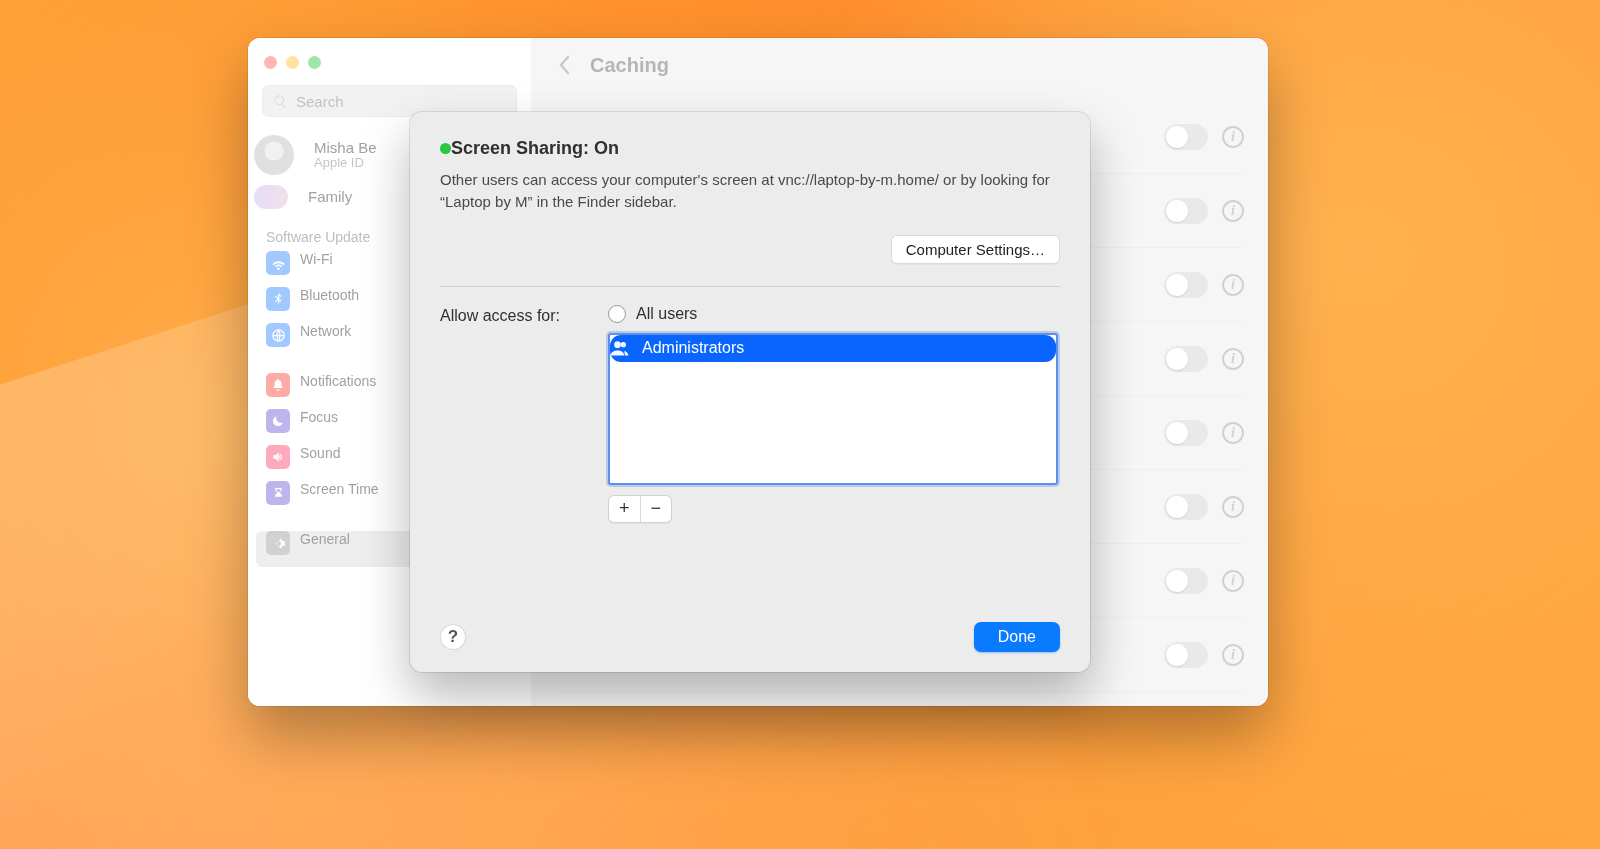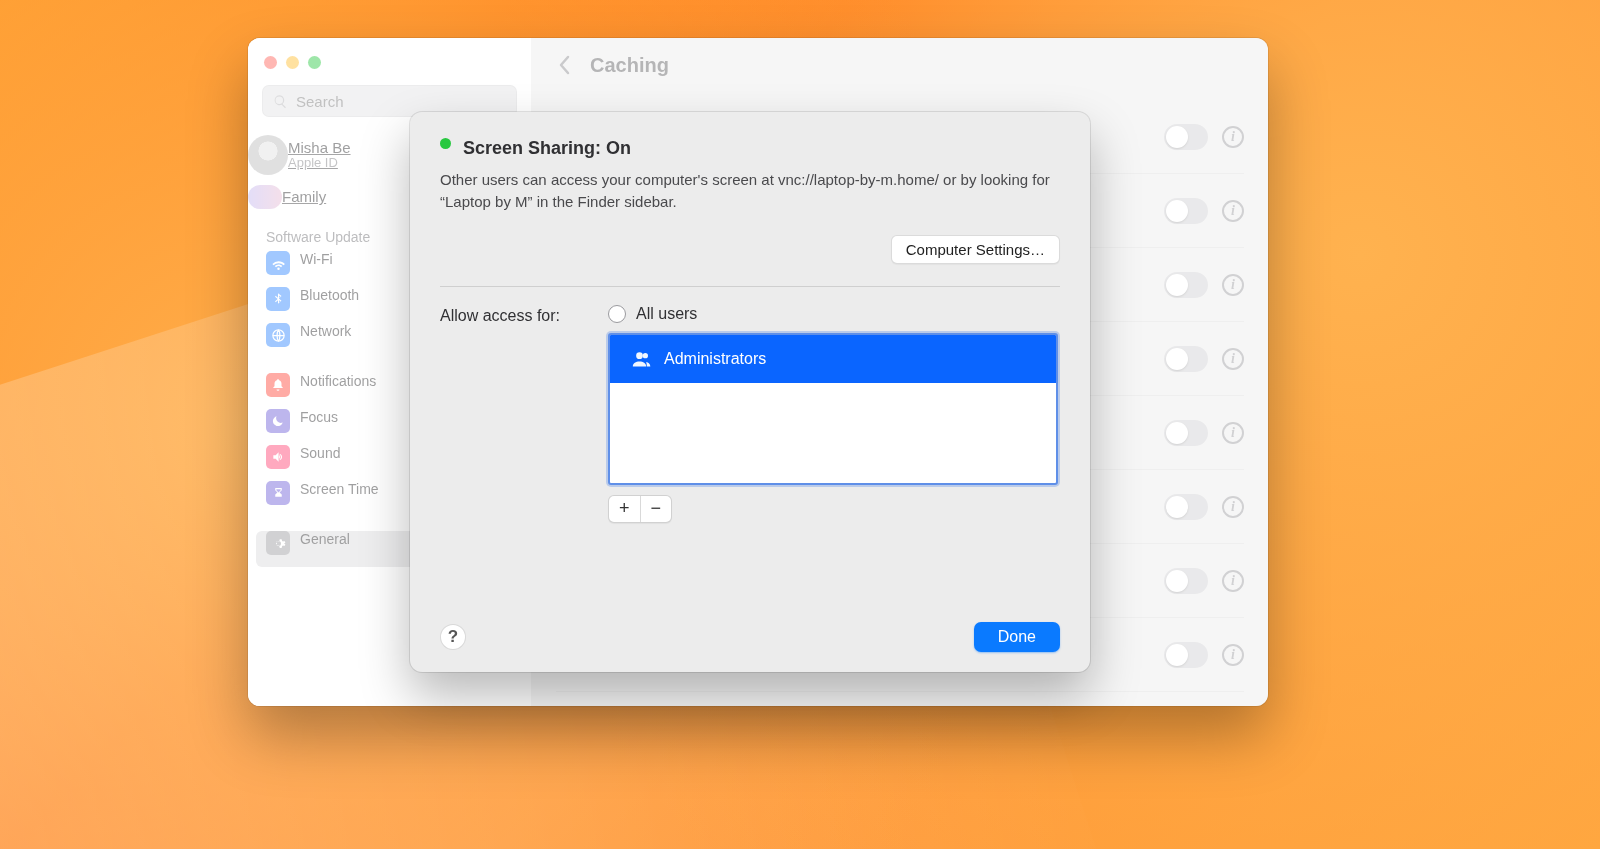--- a/index.html
+++ b/index.html
@@ -54,21 +54,21 @@
     margin: 10px 14px 14px;
     height: 32px; border-radius:7px;
     background:#e3e3e5; border:1px solid rgba(0,0,0,.06);
     display:flex; align-items:center; padding:0 10px; gap:8px;
     color:#8a8a8e;
   }
   .searchbox svg { width:15px; height:15px; opacity:.55;}
   .searchbox input { border:none; background:transparent; outline:none; font-size:15px; flex:1; color:#3a3a3c;}
 
   .account {
-    display:flex; align-items:center; gap:0; padding:4px 0; margin-bottom:2px;text-decoration:underline;
+    display:flex; align-items:center; gap:20px; padding:4px 6px; margin-bottom:2px;
   }
   .account .avatar { width:40px; height:40px; border-radius:50%; background:#bdbdbf; background-image: radial-gradient(circle at 50% 40%, #e0e0e0 30%, #bbb 31%); }
   .account .txt { line-height:1.15; }
   .account .txt .nm { font-size:15px; font-weight:500; color:#2b2b2d; }
   .account .txt .sub { font-size:13px; color:#7d7d80; }
   .account.family .avatar { width:34px; height:24px; border-radius:12px; background:linear-gradient(90deg,#c1b6f0,#e7b9d1); }
 
   .section-hdr { font-size:14px; color:#6d6d71; padding:14px 18px 6px; }
 
   .navlist { list-style:none; padding:0 8px; }
@@ -105,21 +105,21 @@
     left: 410px; top: 112px;
     width: 680px; height: 560px;
     background:#ececec;
     border-radius:12px;
     box-shadow: 0 24px 50px rgba(0,0,0,.28), 0 0 0 1px rgba(0,0,0,.10);
     z-index: 20;
     display:flex; flex-direction:column;
     padding: 26px 30px 20px;
     color:#303033;
   }
-  .sheet .title-row { display:flex; align-items:flex-start; gap:12px; }
+  .sheet .title-row { display:flex; align-items:center; }
   .sheet .title-row .dot { width:11px; height:11px; border-radius:50%; background:#28c840; }
   .sheet .title-row h1 { font-size:18px; font-weight:600; }
   .sheet .desc { font-size:15px; color:#4a4a4d; line-height:1.45; margin-top:10px; }
   .sheet .csrow { display:flex; justify-content:flex-end; margin-top:22px; padding-bottom:22px; border-bottom:1px solid rgba(0,0,0,.12);}
   .btn {
     background:#fff; border:1px solid rgba(0,0,0,.14); border-radius:6px;
     padding: 5px 14px; font-size:15px; color:#222; box-shadow: 0 1px 1px rgba(0,0,0,.04);
     cursor:pointer;
   }
   .access-row { display:flex; gap:18px; margin-top:18px; }
@@ -129,22 +129,22 @@
   .radio .rb { width:18px; height:18px; border-radius:50%; border:1px solid #9a9a9e; background:#fff; display:flex; align-items:center; justify-content:center;}
   .radio.sel .rb { border:5px solid #0a7aff; }
   .userbox {
     margin-top:2px;
     width: 450px; height:152px;
     border:2px solid #5f8fe8; border-radius:3px;
     background:#fff; overflow:hidden;
     box-shadow: 0 0 0 2px rgba(95,143,232,.35);
   }
   .userbox .row {
-    display:flex; align-items:center; gap:12px; height:48px; padding:0 22px;
-    background:#0a65ff; color:#fff; font-size:16px;
+    display:flex; align-items:center; gap:12px; height:27px; padding:0 0;
+    background:#0a65ff; color:#fff; font-size:16px;border-radius:11px;
   }
   .userbox .row .grpicon { display:flex; }
   .userbox .row .grpicon svg { width:20px; height:16px; fill:#0a0a0a; }
   .userbox .row.sel .grpicon svg { fill:#fff; opacity:.95;}
   .pm { display:flex; width:64px; height:28px; margin-top:10px; border:1px solid rgba(0,0,0,.18); border-radius:6px; background:#fff; box-shadow:0 1px 1px rgba(0,0,0,.05);}
   .pm button { flex:1; background:transparent; border:none; font-size:18px; color:#333; cursor:pointer;}
   .pm .div { width:1px; background:rgba(0,0,0,.15);}
 
   .sheet-footer { margin-top:auto; display:flex; align-items:center; padding-top:18px; }
   .help { width:26px; height:26px; border-radius:50%; background:#fff; border:1px solid rgba(0,0,0,.15); color:#555; font-size:17px; font-weight:600; display:flex; align-items:center; justify-content:center; cursor:pointer;}

